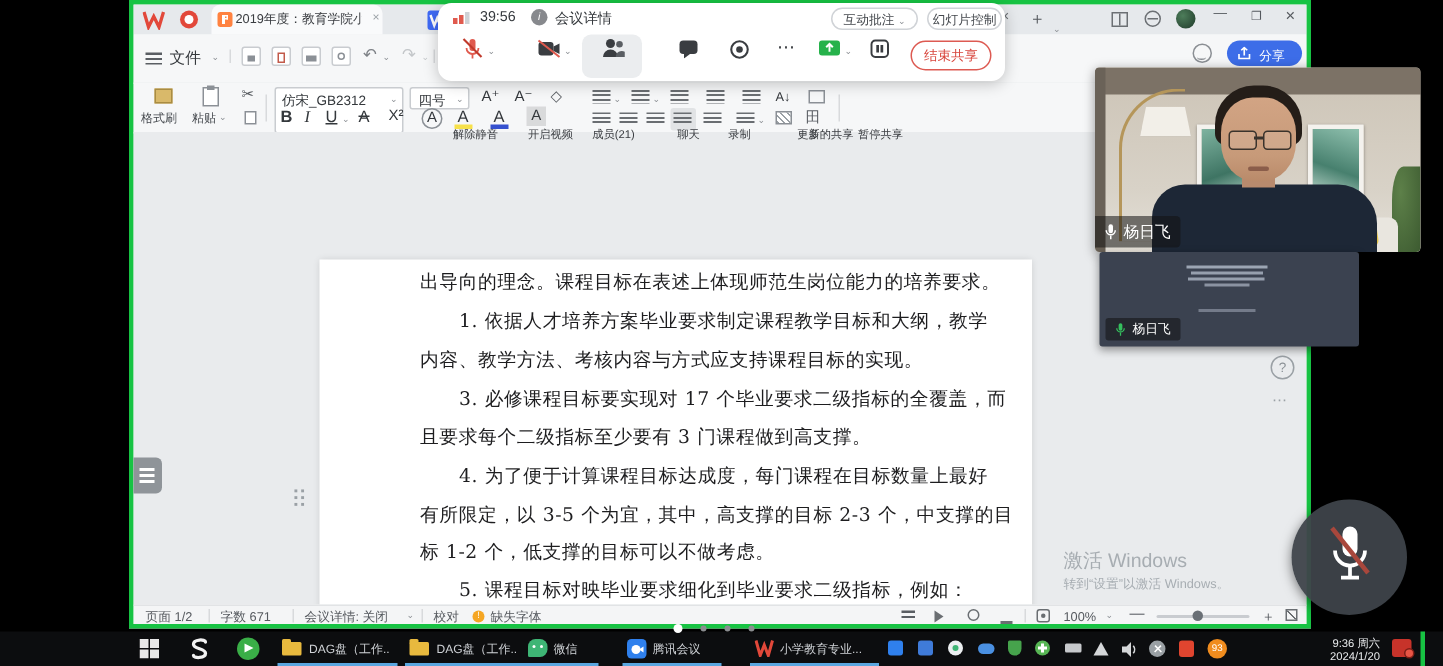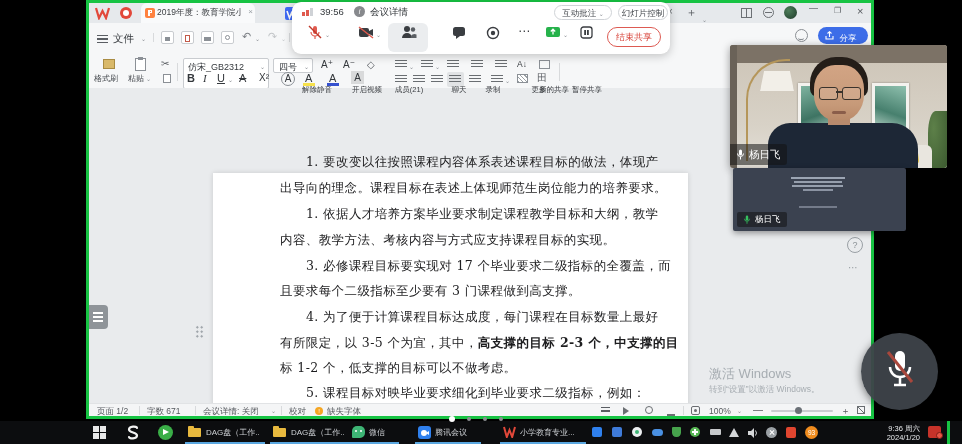--- a/index.html
+++ b/index.html
@@ -209,28 +209,27 @@
 
       <div class="ab" style="left:-1px;top:217px;width:20px;height:24px;background:#8f9499;border-radius:0 4px 4px 0">
         <div class="ab" style="left:5px;top:7px;width:10px;height:1.5px;background:#fff"></div>
         <div class="ab" style="left:5px;top:11px;width:10px;height:1.5px;background:#fff"></div>
         <div class="ab" style="left:5px;top:15px;width:10px;height:1.5px;background:#fff"></div>
       </div>
 
       <div class="ab" style="left:106px;top:237px;width:9px;height:13px;background:radial-gradient(circle,#9aa0a5 1px,transparent 1.2px);background-size:4.5px 4.5px"></div>
     </div>
 
-    <div class="docline" style="left:217px;top:151px">1. 要改变以往按照课程内容体系表述课程目标的做法，体现产</div>
     <div class="docline" style="left:191px;top:177px">出导向的理念。课程目标在表述上体现师范生岗位能力的培养要求。</div>
     <div class="docline" style="left:217px;top:203px">1. 依据人才培养方案毕业要求制定课程教学目标和大纲，教学</div>
     <div class="docline" style="left:191px;top:229px">内容、教学方法、考核内容与方式应支持课程目标的实现。</div>
     <div class="docline" style="left:217px;top:255px">3. 必修课程目标要实现对 17 个毕业要求二级指标的全覆盖，而</div>
     <div class="docline" style="left:191px;top:280px">且要求每个二级指标至少要有 3 门课程做到高支撑。</div>
     <div class="docline" style="left:217px;top:306px">4. 为了便于计算课程目标达成度，每门课程在目标数量上最好</div>
-    <div class="docline" style="left:191px;top:332px"><span>有所限定，以 3-5 个为宜，其中，</span><span style="font-weight:bold">高支撑的目标 2-3 个，中支撑的目</span></div>
+    <div class="docline" style="left:191px;top:332px"><span>有所限定，以 3-5 个为宜，其中，</span><span style="font-weight:normal">高支撑的目标 2-3 个，中支撑的目</span></div>
     <div class="docline" style="left:191px;top:357px">标 1-2 个，低支撑的目标可以不做考虑。</div>
     <div class="docline" style="left:217px;top:382px">5. 课程目标对映毕业要求细化到毕业要求二级指标，例如：</div>
 
     <div class="statusbar">
       <span class="sline" style="left:8px">页面 1/2</span>
       <div class="sep" style="left:50px"></div>
       <span class="sline" style="left:58px">字数 671</span>
       <div class="sep" style="left:106px"></div>
       <span class="sline" style="left:114px">会议详情: 关闭</span>
       <span class="sline caret" style="left:182px;top:3px">⌄</span>

